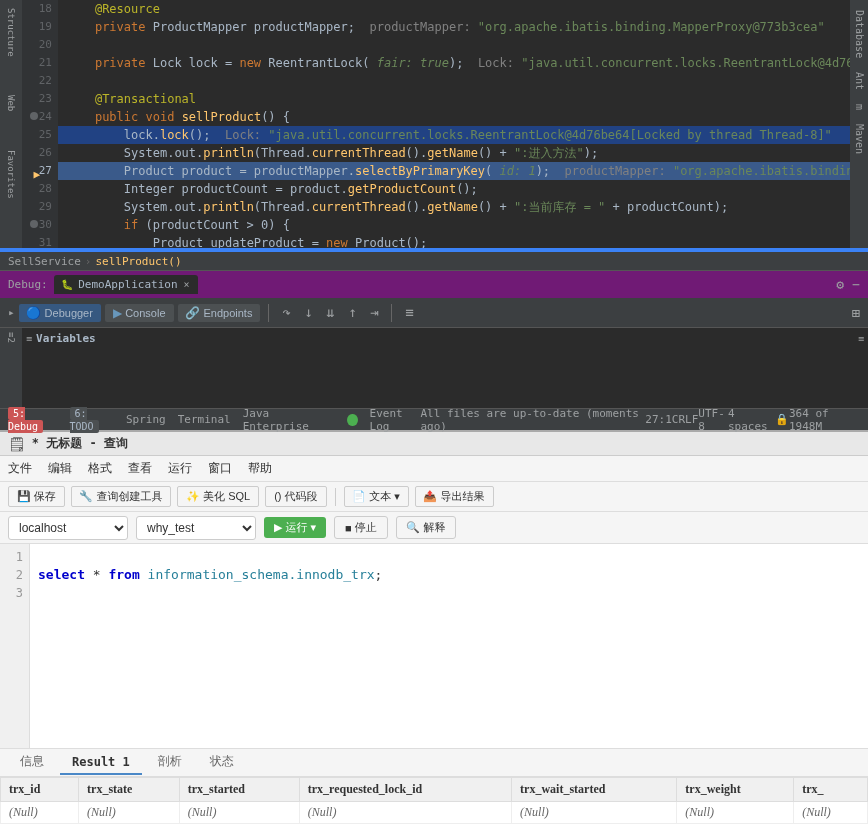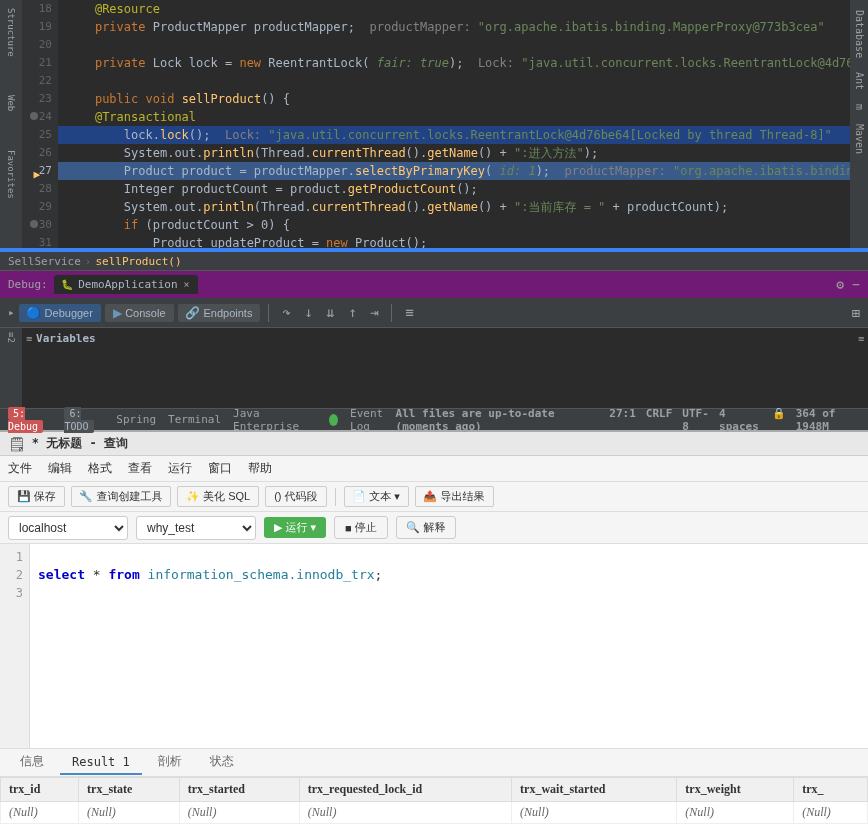--- a/index.html
+++ b/index.html
@@ -62,21 +62,21 @@
     .var-sidebar { width: 22px; background: #3c3f41; }
     .var-content { flex: 1; padding: 4px; }
     .var-header { display: flex; align-items: center; margin-bottom: 4px; }
     .var-tree-icon { font-size: 10px; color: #9da0a2; margin-right: 4px; }
     .var-title { font-size: 11px; color: #a9b7c6; font-weight: bold; }
     .var-right-icon { margin-left: auto; font-size: 10px; color: #9da0a2; }
 
     
     .status-bar { height: 22px; background: #3c3f41; display: flex; align-items: center; padding: 0 8px; font-size: 11px; color: #9da0a2; border-top: 1px solid #555; }
     .status-left { display: flex; align-items: center; gap: 12px; }
-    .status-right { margin-left: auto; display: flex; gap: 10px; font-weight: bold; }
+    .status-right { margin-left: auto; display: flex; align-items: center; gap: 0; }
     .status-debug { background: #cc5555; color: white; padding: 1px 5px; border-radius: 2px; font-size: 10px; cursor: pointer; }
     .status-todo { background: #4c5052; color: #a9b7c6; padding: 1px 5px; border-radius: 2px; font-size: 10px; cursor: pointer; }
 
     
     .sql-section { background: #ffffff; height: 394px; display: flex; flex-direction: column; border-top: 2px solid #aaa; }
     .sql-titlebar { height: 24px; background: #e8e8e8; display: flex; align-items: center; padding: 0 8px; font-size: 12px; color: #333; border-bottom: 1px solid #ccc; }
     .sql-title-text { font-weight: bold; color: #333; }
     .sql-menubar { height: 26px; background: #f5f5f5; display: flex; align-items: center; padding: 0 8px; gap: 16px; font-size: 12px; color: #333; border-bottom: 1px solid #ddd; }
     .sql-menu-item { cursor: pointer; color: #333; }
     .sql-toolbar { height: 30px; background: #f5f5f5; display: flex; align-items: center; padding: 0 8px; gap: 6px; border-bottom: 1px solid #ddd; }
@@ -97,21 +97,21 @@
     .sql-code-lines { flex: 1; padding: 4px 8px; font-size: 13px; }
     .sql-code-line { height: 18px; line-height: 18px; color: #333; }
     .sql-kw { color: #0000cc; font-weight: bold; }
     .sql-tbl { color: #267f99; }
     .sql-punct { color: #333; }
 
     
     .sql-results { border-top: 1px solid #ddd; }
     .sql-result-tabs { height: 28px; background: #f5f5f5; display: flex; align-items: center; padding: 0 8px; gap: 4px; border-bottom: 1px solid #ddd; }
     .sql-rtab { font-size: 12px; color: #666; padding: 4px 12px; cursor: pointer; border-bottom: 2px solid transparent; }
-    .sql-rtab.active { color: #333; border-bottom: 2px solid #4a88c7; font-weight: normal; }
+    .sql-rtab.active { color: #333; border-bottom: 2px solid #4a88c7; font-weight: bold; }
 
     
     .sql-table-area { background: white; overflow-x: auto; }
     .sql-table { width: 100%; border-collapse: collapse; font-size: 12px; font-family: Liberation Serif, serif; }
     .sql-table th { background: #f0f0f0; border: 1px solid #ddd; padding: 4px 8px; text-align: left; color: #333; font-weight: bold; white-space: nowrap; }
     .sql-table td { border: 1px solid #eee; padding: 3px 8px; color: #666; white-space: nowrap; font-style: italic; }
     .sql-table tr:nth-child(even) td { background: #fafafa; }
   </style>
 </head>
 <body>
@@ -149,24 +149,24 @@
       </div>
       <div class="code-line">
         &nbsp;&nbsp;&nbsp;&nbsp;<span class="kw">private</span> <span class="type">ProductMapper</span> productMapper;&nbsp;&nbsp;<span class="comment">productMapper: <span class="str">"org.apache.ibatis.binding.MapperProxy@773b3cea"</span></span>
       </div>
       <div class="code-line">&nbsp;</div>
       <div class="code-line">
         &nbsp;&nbsp;&nbsp;&nbsp;<span class="kw">private</span> <span class="type">Lock</span> lock = <span class="kw">new</span> <span class="type">ReentrantLock</span>( <span class="debug-val">fair: true</span>);&nbsp;&nbsp;<span class="comment">Lock: <span class="str">"java.util.concurrent.locks.ReentrantLock@4d76be"</span></span>
       </div>
       <div class="code-line">&nbsp;</div>
       <div class="code-line">
+        &nbsp;&nbsp;&nbsp;&nbsp;<span class="annotation">@Transactional</span>
+      </div>
+      <div class="code-line">
         &nbsp;&nbsp;&nbsp;&nbsp;<span class="kw">public</span> <span class="kw">void</span> <span class="method">sellProduct</span>() {
-      </div>
-      <div class="code-line">
-        &nbsp;&nbsp;&nbsp;&nbsp;<span class="annotation">@Transactional</span>
       </div>
       <div class="code-line highlighted">
         &nbsp;&nbsp;&nbsp;&nbsp;&nbsp;&nbsp;&nbsp;&nbsp;lock.<span class="method">lock</span>();&nbsp;&nbsp;<span class="comment">Lock: <span class="str">"java.util.concurrent.locks.ReentrantLock@4d76be64[Locked by thread Thread-8]"</span></span>
       </div>
       <div class="code-line">
         &nbsp;&nbsp;&nbsp;&nbsp;&nbsp;&nbsp;&nbsp;&nbsp;<span class="type">System</span>.out.<span class="method">println</span>(<span class="type">Thread</span>.<span class="method">currentThread</span>().<span class="method">getName</span>() + <span class="str">":进入方法"</span>);
       </div>
       <div class="code-line" style="background:#3a5a8a;">
         &nbsp;&nbsp;&nbsp;&nbsp;&nbsp;&nbsp;&nbsp;&nbsp;<span class="type">Product</span> product = productMapper.<span class="method">selectByPrimaryKey</span>( <span class="debug-val">id: 1</span>);&nbsp;&nbsp;<span class="comment">productMapper: <span class="str">"org.apache.ibatis.binding.</span></span>
       </div>

